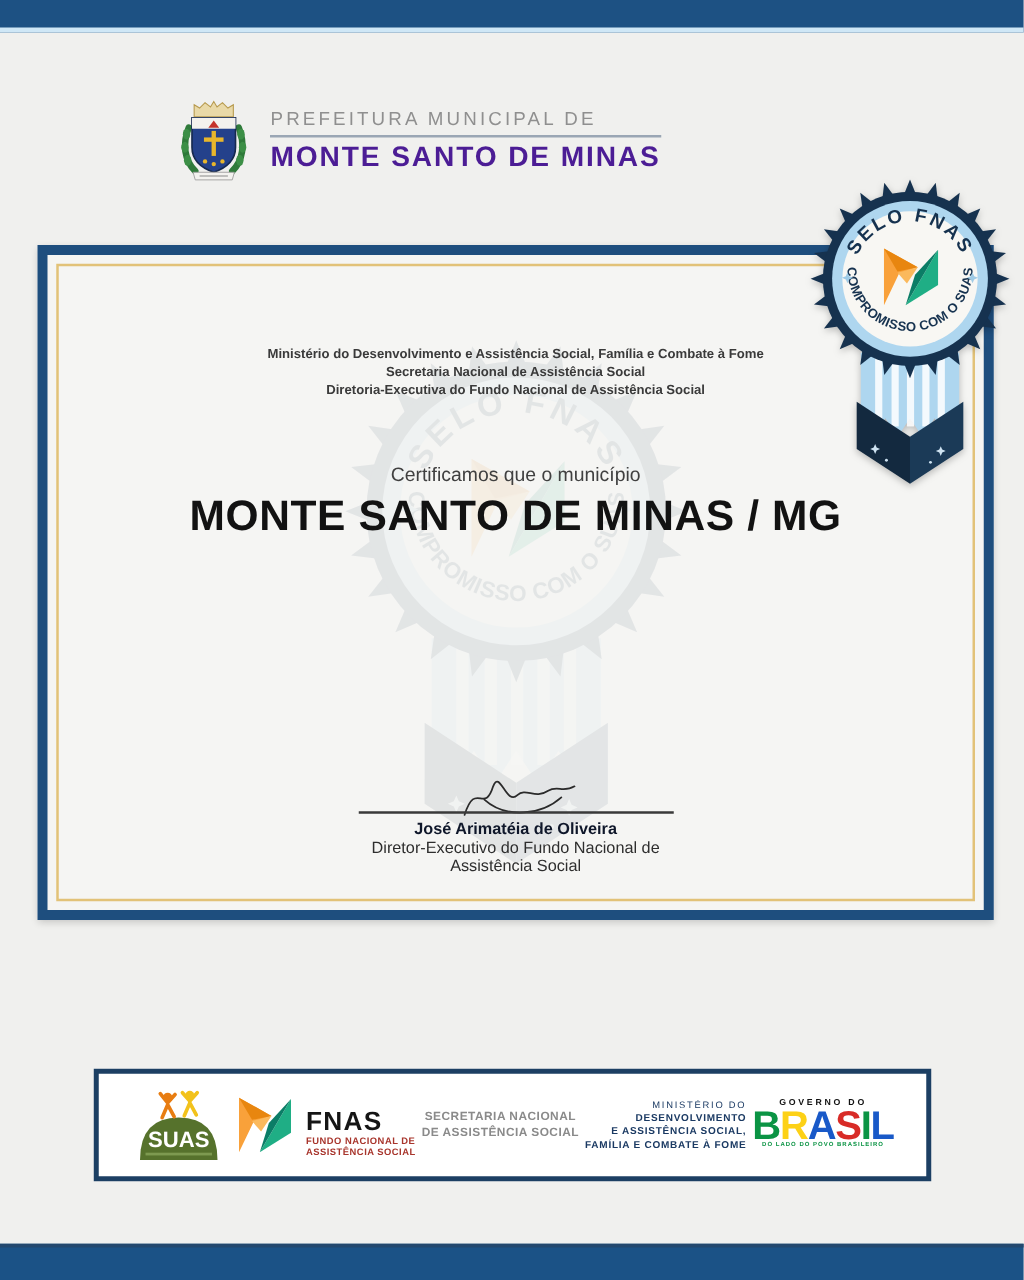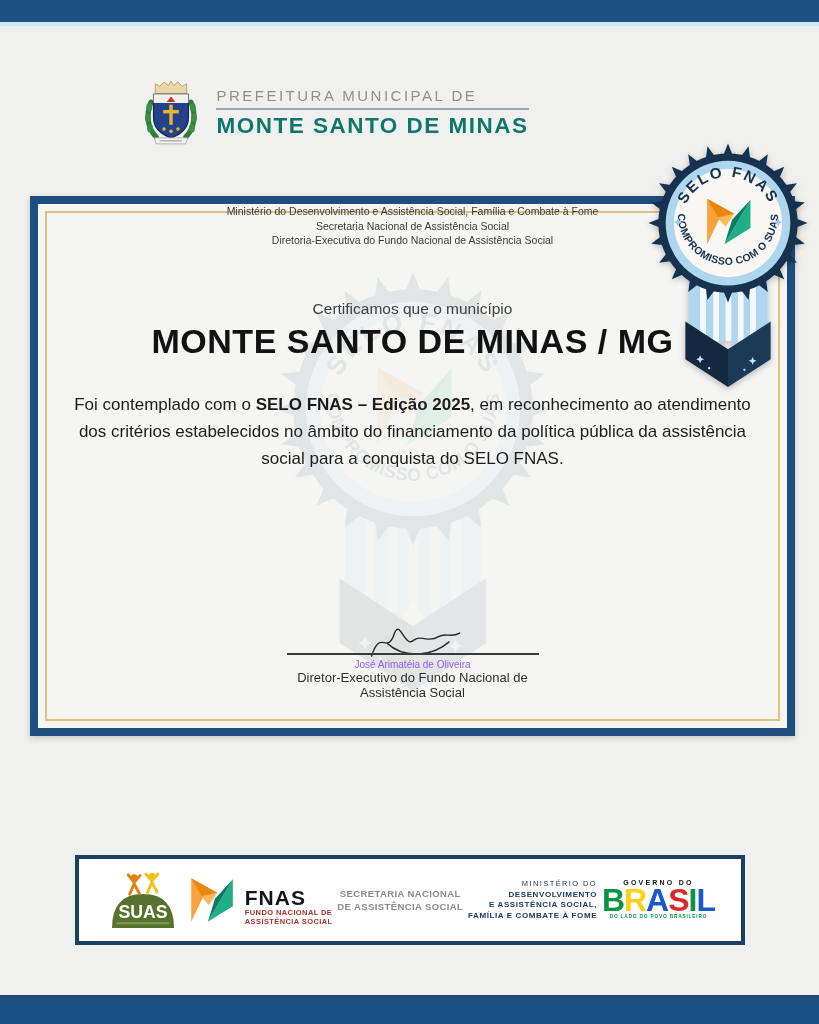--- a/index.html
+++ b/index.html
@@ -12,45 +12,45 @@
   
   .top-bar{position:absolute;left:0;top:0;width:819px;height:22px;background:#1d5183;border-bottom:4px solid #cfe7f6;}
   .bottom-bar{position:absolute;left:0;bottom:0;width:819px;height:26px;background:#1b5286;border-top:3px solid #23486e;}
 
   
   .header{position:absolute;left:0;top:76px;width:669px;display:flex;justify-content:center;align-items:center;gap:14px;}
   .crest{width:62px;height:74px;flex:0 0 auto;}
   .header-text{display:flex;flex-direction:column;}
   .header-line1{color:#8f8f8f;font-size:15px;letter-spacing:2.5px;font-weight:400;}
   .header-div{height:2px;background:#9aa6b4;margin:4px 0 3px 0;}
-  .header-line2{color:#0f766e;font-size:22.5px;font-weight:bold;letter-spacing:1.5px;}
+  .header-line2{color:#4c1d95;font-size:22.5px;font-weight:bold;letter-spacing:1.5px;}
 
   
   .certificate{
     position:absolute;left:30px;top:196px;width:765px;height:540px;box-sizing:border-box;
     background:#f5f5f3;border:8px solid #1e4e7e;
     box-shadow:0 2px 6px rgba(0,0,0,.18);
   }
   .cert-inner{
     position:absolute;left:7px;top:7px;right:7px;bottom:7px;
     border:2px solid #e2c278;
   }
   .watermark{position:absolute;left:50%;top:64px;transform:translateX(-50%);width:282px;height:440px;opacity:.08;pointer-events:none;}
   .cert-content{position:absolute;left:0;top:0;width:100%;height:100%;text-align:center;}
-  .ministry-block{color:#3a3a3a;font-weight:normal;font-size:10.5px;line-height:14.5px;}
+  .ministry-block{margin-top:72px;color:#3a3a3a;font-weight:bold;font-size:10.5px;line-height:14.5px;}
   .cert-intro{margin-top:52px;font-size:15.5px;color:#404040;}
   .cert-municipality{margin-top:4px;font-size:34px;font-weight:800;color:#121212;letter-spacing:.5px;}
   .cert-body{margin:30px auto 0 auto;width:692px;font-size:17px;line-height:27px;color:#1c1c1c;}
   .cert-body b{font-weight:bold;}
 
   .sig-row{position:absolute;left:0;bottom:28px;width:100%;display:flex;justify-content:center;gap:62px;}
   .sig-block{width:300px;display:flex;flex-direction:column;align-items:center;}
   .sig-script{height:44px;margin-bottom:-10px;}
   .sig-line{width:252px;border-top:2px solid #3a3a3a;margin-bottom:4px;}
-  .sig-name{font-size:10px;font-weight:normal;color:#8b5cf6;}
+  .sig-name{font-size:13px;font-weight:bold;color:#0f172a;}
   .sig-role{font-size:13px;color:#2e2e2e;line-height:15px;max-width:250px;}
 
   
   .badge-top{position:absolute;left:646px;top:141px;width:164px;height:256px;filter:drop-shadow(0 2px 3px rgba(0,0,0,.25));}
 
   
   .footer-bar{
     position:absolute;left:75px;top:855px;width:670px;height:90px;box-sizing:border-box;
     background:#ffffff;border:4px solid #1c3f63;
     display:flex;align-items:center;justify-content:space-between;
@@ -199,21 +199,20 @@
   <div class="cert-content">
     <div class="ministry-block">
       <div>Ministério do Desenvolvimento e Assistência Social, Família e Combate à Fome</div>
       <div>Secretaria Nacional de Assistência Social</div>
       <div>Diretoria-Executiva do Fundo Nacional de Assistência Social</div>
     </div>
 
     <div class="cert-intro">Certificamos que o município</div>
     <div class="cert-municipality">MONTE SANTO DE MINAS / MG</div>
 
-    <div class="cert-body"><span>Foi contemplado com o </span><b>SELO FNAS – Edição 2025</b><span>, em reconhecimento ao atendimento dos critérios estabelecidos no âmbito do financiamento da política pública da assistência social para a conquista do SELO FNAS.</span></div>
 
     <div class="sig-row">
       <div class="sig-block">
         <svg class="sig-script" viewBox="0 0 130 50" width="118">
           <g stroke="#2b2b2b" stroke-width="1.6" fill="none" stroke-linecap="round">
             <path d="M18,42 C28,10 36,42 44,16 C50,0 56,34 66,24 C74,17 82,28 94,20 C102,15 108,22 118,16"></path>
             <path d="M36,28 C56,46 88,42 106,26"></path>
           </g>
         </svg>
         <div class="sig-line"></div>

